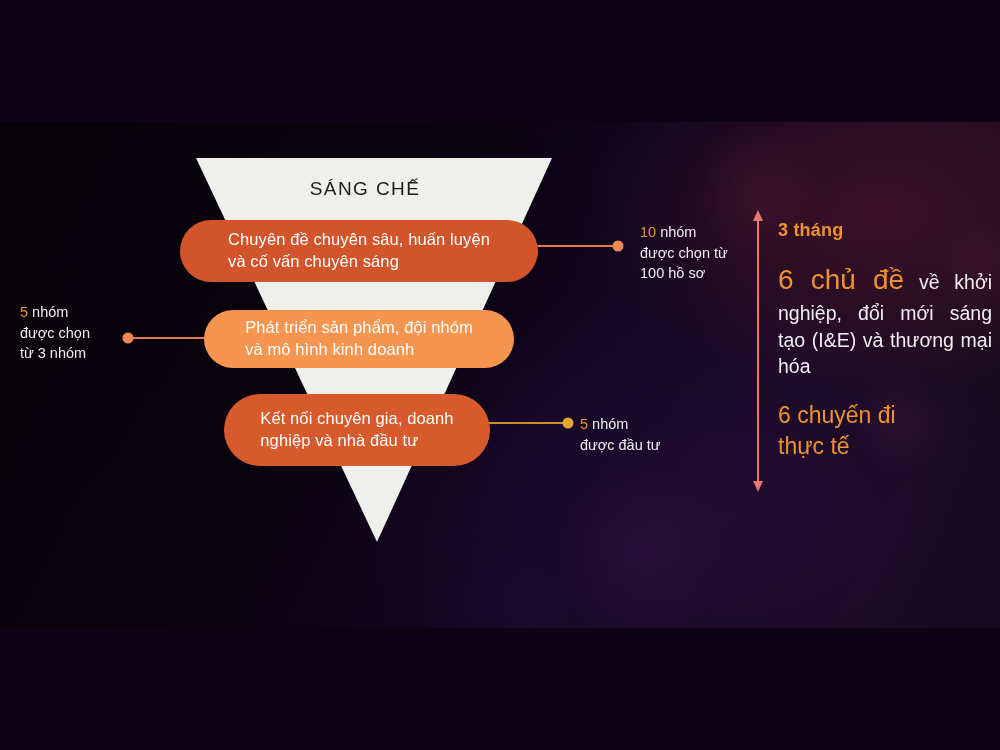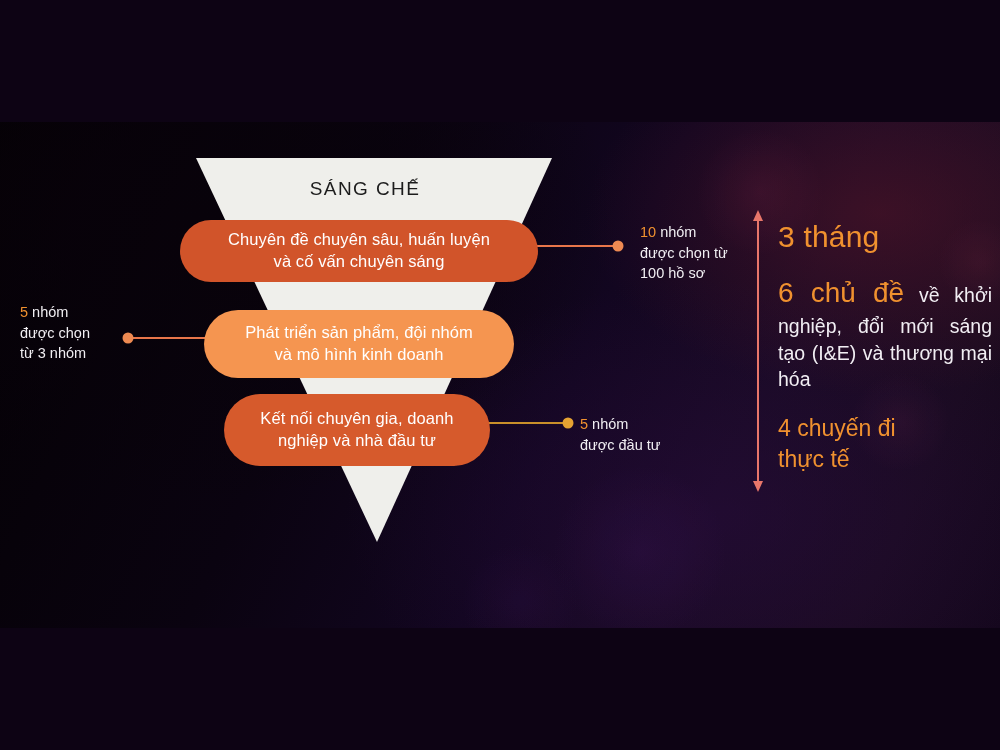--- a/index.html
+++ b/index.html
@@ -72,35 +72,34 @@
     z-index: 2;
   }
 
   
   .pill {
     position: absolute;
     z-index: 6;
     display: flex;
     align-items: center;
     justify-content: center;
-    text-align: center;
     color: #ffffff;
     line-height: 1.32;
     box-sizing: border-box;
     border-radius: 999px;
     padding: 0 16px;
     letter-spacing: .1px;
   }
   .pill-1 {
     left: 180px; top: 98px; width: 358px; height: 62px;
     background: #d1542a;
     font-size: 16.5px;
   }
   .pill-2 {
-    left: 204px; top: 188px; width: 310px; height: 68px;
+    left: 204px; top: 188px; width: 310px; height: 58px;
     background: #f59550;
     font-size: 16.5px;
   }
   .pill-3 {
     left: 224px; top: 272px; width: 266px; height: 72px;
     background: #d65a2c;
     font-size: 16.5px;
   }
 
   
@@ -142,23 +141,24 @@
   .right-col {
     position: absolute;
     z-index: 8;
     left: 778px;
     top: 98px;
     width: 214px;
     color: #f1eef3;
   }
   .rc-line1 {
     color: #f0912f;
-    font-size: 30px;
+    font-size: 18px;
     margin-bottom: 20px;
     letter-spacing: .2px;
+    font-weight: bold;
   }
   .rc-block2 {
     font-size: 19.5px;
     line-height: 1.38;
     margin-bottom: 20px;
     text-align: justify;
   }
   .rc-block2 .hl { color: #f0912f; font-size: 28px; }
   .rc-block3 {
     color: #f0912f;
@@ -238,19 +238,19 @@
       <span>nhóm</span><br>
       <span>được đầu tư</span>
     </div>
 
     <div class="right-col">
       <div class="rc-line1">3 tháng</div>
       <div class="rc-block2">
         <span class="hl">6 chủ đề</span><span> về khởi nghiệp, đổi mới sáng tạo (I&amp;E) và thương mại hóa</span>
       </div>
       <div class="rc-block3">
-        <span>4 chuyến đi</span><br>
+        <span>6 chuyến đi</span><br>
         <span>thực tế</span>
       </div>
     </div>
 
   </div>
 </div>
 
 </body></html>

